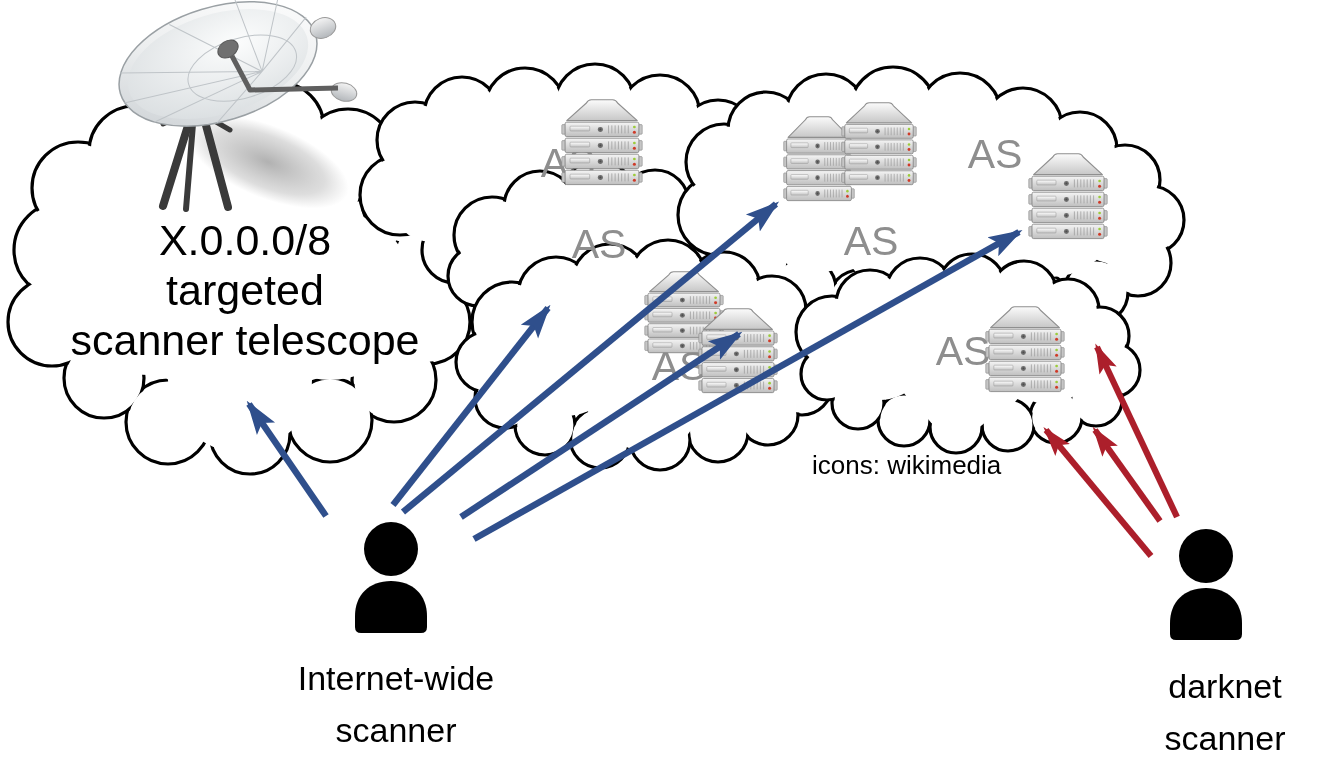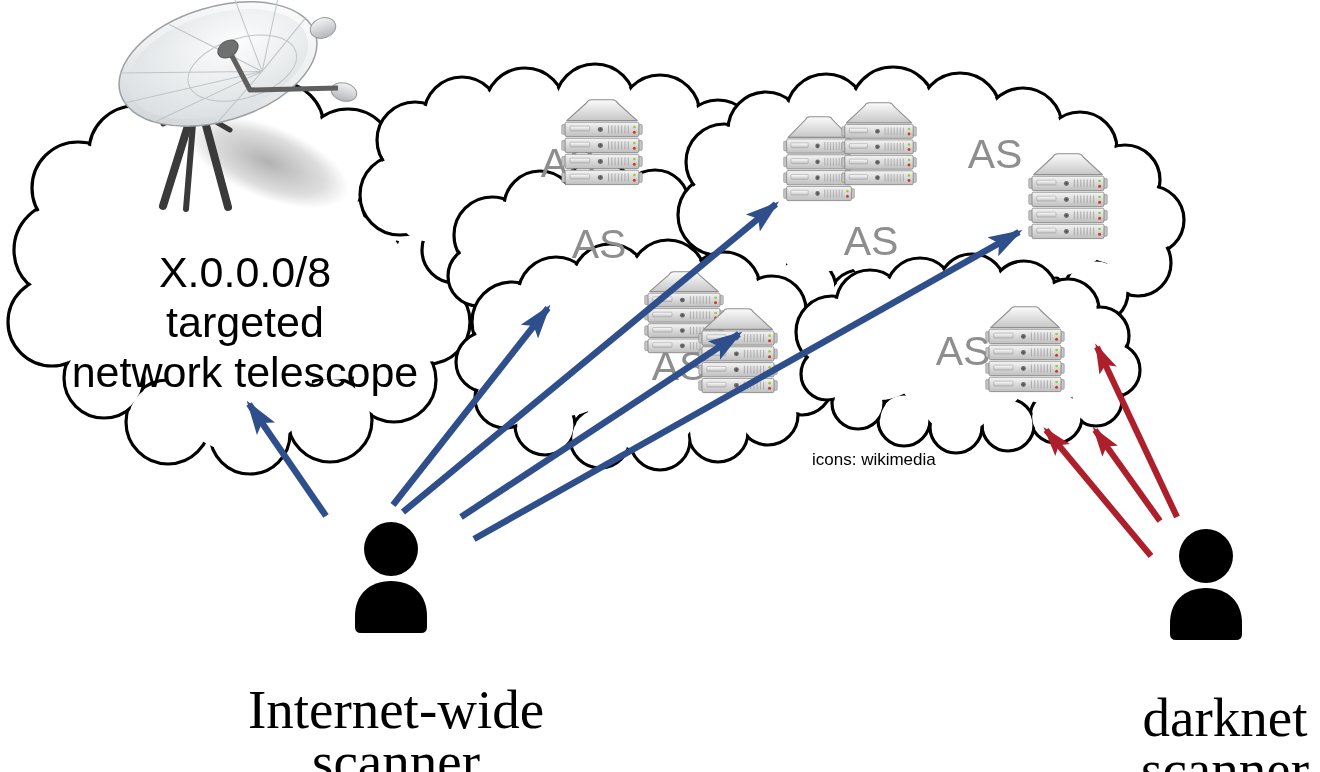--- a/index.html
+++ b/index.html
@@ -9,24 +9,24 @@
   .cloud-stroke{fill:#fff;stroke:var(--cloud-outline,#000);stroke-width:3.2;}
   .cloud-erase{fill:#fff;}
   .as-label{fill:var(--as-label,#8e8e8e);font-family:"Liberation Sans","DejaVu Sans",sans-serif;
             font-size:41px;font-weight:400;}
   .arrow-blue{stroke:var(--internet-scan-arrow,#2F4F8C);stroke-width:6.5;fill:none;}
   .arrow-red{stroke:var(--targeted-scan-arrow,#AC1F2B);stroke-width:6.2;fill:none;}
   .head-blue{fill:var(--internet-scan-arrow,#2F4F8C);}
   .head-red{fill:var(--targeted-scan-arrow,#AC1F2B);}
   .person{fill:#000;}
   .overlay{position:absolute;color:var(--label-text,#000);white-space:nowrap;}
-  .center{transform:translateX(-50%);text-align:center;margin-top:32px;}
+  .center{transform:translateX(-50%);text-align:center;}
   .cloud-text{font-size:43px;line-height:50px;}
-  .scanner-text{font-size:55px;line-height:52px;font-family:Liberation Serif, serif;}
-  .credit-text{font-size:17px;}
+  .scanner-text{font-size:34px;line-height:52px;}
+  .credit-text{font-size:26px;}
 </style>
 </head>
 <body>
 
 <div class="stage">
   <svg class="scene" width="1320" height="772" viewBox="0 0 1320 772">
     <defs>
       <linearGradient id="lidGrad" x1="0" y1="0" x2="0" y2="1">
         <stop offset="0" stop-color="#fbfbfb"></stop>
           <stop offset="1" stop-color="#c7c7c7"></stop>
@@ -371,21 +371,21 @@
       <ellipse cx="228" cy="49" rx="11" ry="8" transform="rotate(-35 228 49)" fill="#707070" stroke="#555" stroke-width="1"></ellipse>
     </g>
 
     <use href="#person" class="person" x="341" y="521" width="100" height="112"></use>
     <use href="#person" class="person" x="1156" y="528" width="100" height="112"></use>
   </svg>
 
   <div class="overlay center cloud-text" style="left:245px;top:215px;">
     <div>X.0.0.0/8</div>
     <div>targeted</div>
-    <div>network telescope</div>
+    <div>scanner telescope</div>
   </div>
 
   <div class="overlay center scanner-text" style="left:396px;top:652px;">
     <div>Internet-wide</div>
     <div>scanner</div>
   </div>
 
   <div class="overlay center scanner-text" style="left:1225px;top:660px;">
     <div>darknet</div>
     <div>scanner</div>

